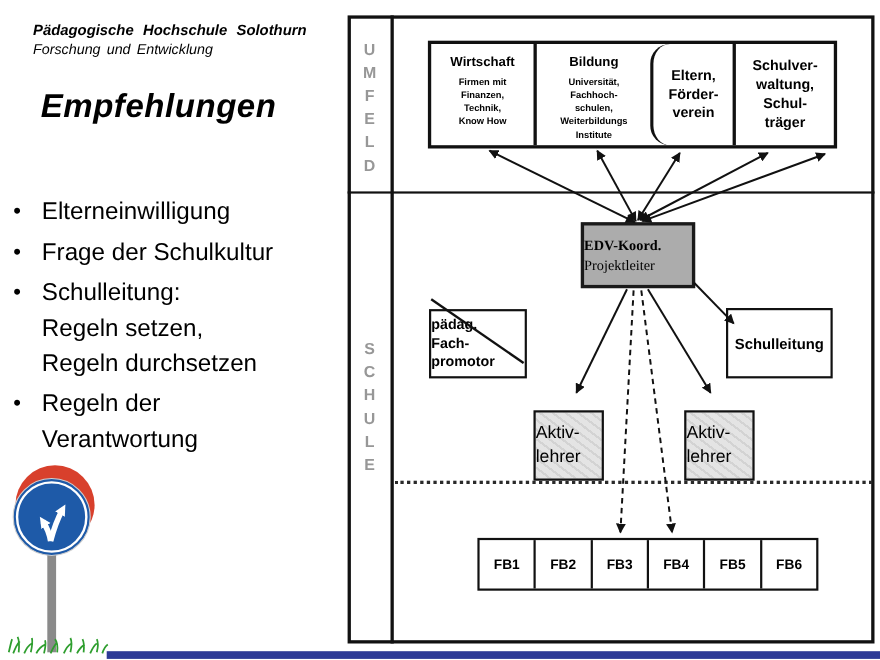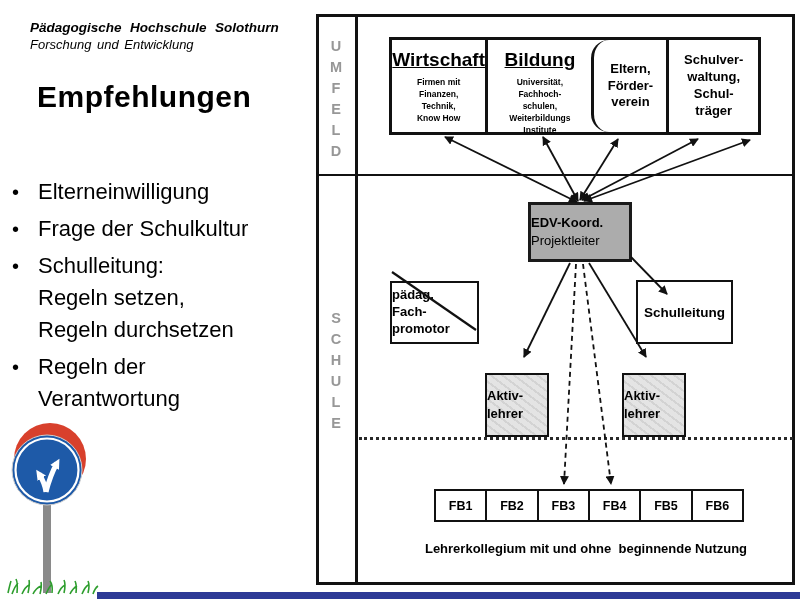--- a/index.html
+++ b/index.html
@@ -4,21 +4,21 @@
 <style>
   html,body{margin:0;padding:0;background:#fff;}
   .slide{position:relative;width:800px;height:600px;background:#fff;overflow:hidden;
          font-family:"Liberation Sans",sans-serif;color:#000;padding-left:22px;}
   .abs{position:absolute;box-sizing:border-box;}
 
   
   .inst{left:30px;top:20px;line-height:1.25;}
   .inst .l1{font-size:13.5px;font-weight:bold;font-style:italic;word-spacing:.35em;}
   .inst .l2{font-size:13px;font-style:italic;word-spacing:.15em;}
-  .title{left:37px;top:80px;font-size:30px;font-weight:bold;letter-spacing:.5px;text-align:right;}
+  .title{left:37px;top:80px;font-size:30px;font-weight:bold;font-style:italic;letter-spacing:.5px;text-align:right;}
 
   
   .bullets{left:12px;top:176px;width:300px;font-size:22px;line-height:32px;}
   .bi{display:flex;margin-bottom:5px;}
   .dot{width:26px;flex:0 0 26px;font-size:20px;}
   .bt div{white-space:nowrap;}
 
   
   .frame{left:316px;top:14px;width:479px;height:571px;border:3px solid #111;background:#fff;}
   .strip-line{left:355px;top:14px;width:3px;height:571px;background:#111;}
@@ -28,39 +28,39 @@
   .zone-letters{left:316px;width:40px;display:flex;flex-direction:column;align-items:center;
                 font-size:14.5px;font-weight:600;color:#979797;line-height:21px;}
   .zl-umfeld{top:36px;}
   .zl-schule{top:308px;}
 
   
   .toprow{left:389px;top:37px;width:372px;height:98px;border:3px solid #111;display:flex;background:#fff;}
   .tcell{box-sizing:border-box;text-align:center;padding-top:9px;}
   .tcell + .tcell{border-left:3px solid #111;}
   .tc0{width:25.5%;} .tc1{width:29%;} .tc2{width:20.5%;border-radius:18px;} .tc3{width:25%;}
-  .tcell .ttl{font-size:19px;font-weight:bold;margin-bottom:6px;text-decoration:underline;}
+  .tcell .ttl{font-size:12px;font-weight:bold;margin-bottom:6px;}
   .tcell .sm{font-size:8.5px;font-weight:bold;line-height:1.4;}
   .tcell.center{display:flex;flex-direction:column;justify-content:center;padding-top:0;
                 font-size:13px;font-weight:bold;line-height:1.3;}
 
   .box{border:2.5px solid #111;background:#fff;text-align:left;margin-top:11px;}
   .edv{left:528px;top:202px;width:104px;height:60px;background:#acacac;border:3px solid #1a1a1a;
-       display:flex;flex-direction:column;justify-content:center;font-size:13px;line-height:1.4;}
+       display:flex;flex-direction:column;justify-content:center;font-size:13px;line-height:1.4;font-family:Liberation Serif, serif;}
   .edv .b{font-weight:bold;}
   .promotor{left:390px;top:270px;width:89px;height:63px;display:flex;flex-direction:column;
             justify-content:center;font-size:13px;font-weight:bold;line-height:1.3;}
-  .schulleitung{left:636px;top:269px;width:97px;height:64px;display:flex;align-items:center;
+  .schulleitung{left:660px;top:269px;width:97px;height:64px;display:flex;align-items:center;
                 justify-content:center;font-size:13.5px;font-weight:bold;}
   .aktiv{width:64px;height:64px;display:flex;flex-direction:column;justify-content:center;
-         font-size:13px;font-weight:bold;line-height:1.4;background:#e4e4e4;
+         font-size:16px;font-weight:normal;line-height:1.4;background:#e4e4e4;
          background-image:repeating-linear-gradient(37deg,rgba(150,150,150,.22) 0 2px,rgba(255,255,255,0) 2px 7px);}
   .aktiv1{left:485px;top:362px;} .aktiv2{left:622px;top:362px;}
 
-  .fbrow{left:434px;top:489px;width:310px;height:33px;border:2.5px solid #111;display:flex;background:#fff;justify-content:center;}
+  .fbrow{left:434px;top:489px;width:310px;height:48px;border:2.5px solid #111;display:flex;background:#fff;justify-content:center;}
   .fbcell{flex:1;display:flex;align-items:center;justify-content:center;
           font-size:12.5px;font-weight:bold;box-sizing:border-box;}
   .fbcell + .fbcell{border-left:2.5px solid #111;}
 
   .caption{left:380px;top:541px;width:412px;text-align:center;font-size:13px;font-weight:bold;
            white-space:pre-wrap;}
 
   .arrows{left:0;top:0;width:800px;height:600px;pointer-events:none;}
   .sign{left:0;top:410px;width:120px;height:190px;pointer-events:none;}
   .footer-bar{left:97px;top:592px;width:703px;height:7px;background:#2d3a96;}
@@ -187,21 +187,20 @@
 
   <div class="abs fbrow">
     <div class="fbcell">FB1</div>
     <div class="fbcell">FB2</div>
     <div class="fbcell">FB3</div>
     <div class="fbcell">FB4</div>
     <div class="fbcell">FB5</div>
     <div class="fbcell">FB6</div>
   </div>
 
-  <div class="abs caption">Lehrerkollegium mit und ohne  beginnende Nutzung</div>
 
   <svg class="abs arrows" viewBox="0 0 800 600">
     <defs>
       <marker id="ah" markerUnits="userSpaceOnUse" markerWidth="10" markerHeight="9" refX="8" refY="4.5" orient="auto">
         <path d="M0,0 L9,4.5 L0,9 z" fill="#111"></path>
       </marker>
       <marker id="ahr" markerUnits="userSpaceOnUse" markerWidth="10" markerHeight="9" refX="1" refY="4.5" orient="auto">
         <path d="M9,0 L0,4.5 L9,9 z" fill="#111"></path>
       </marker>
     </defs>

